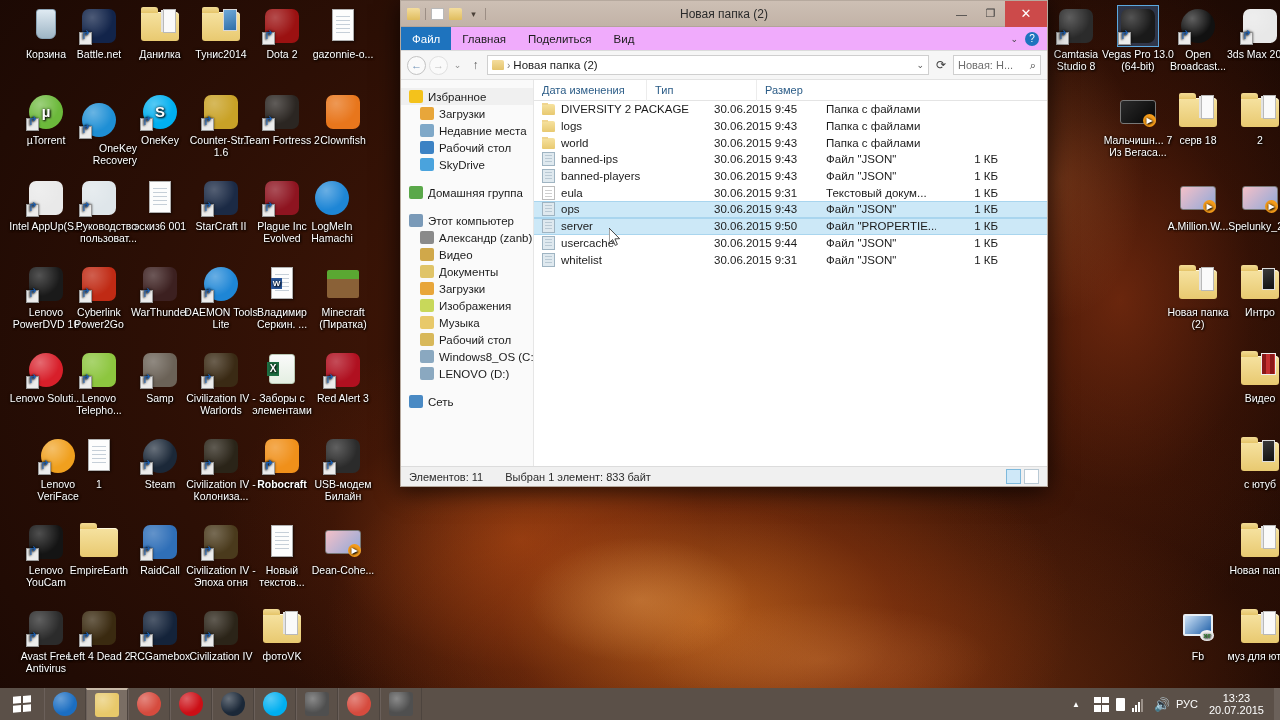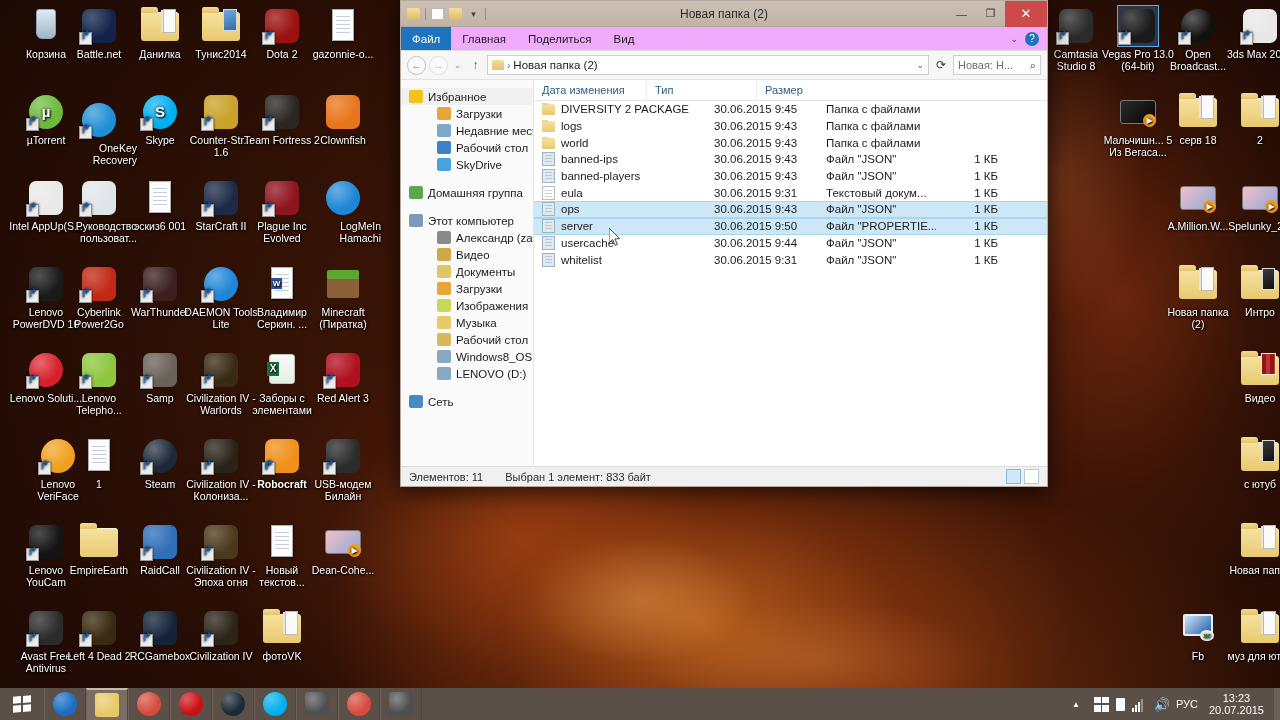--- a/index.html
+++ b/index.html
@@ -192,21 +192,21 @@
   .searchbox .mag { margin-left:auto; font-size:11px; color:#3a3a3a; }
 
   .body { flex:1; display:flex; background:#fff; overflow:hidden; border-top:1px solid #e2e2e2;}
   .navpane {
     width:133px; background:#fafafa; border-right:1px solid #e6e6e6;
     padding:8px 0 0 0; overflow:hidden; font-size:11.5px; color:#1b1b1b;
   }
   .nv { display:flex; align-items:center; gap:5px; height:17px; padding-left:8px; cursor:pointer; white-space:nowrap; }
   .nv.root { font-weight:normal; }
   .nv.root.sel { background:#f0f0f0; }
-  .nv.child { padding-left:36px; }
+  .nv.child { padding-left:19px; }
   .nv .ni { width:14px; height:13px; position:relative; flex:none; }
   .nvgap { height:11px; }
 
   .filepane { flex:1; display:flex; flex-direction:column; overflow:hidden; }
   .colhdr {
     height:21px; display:flex; align-items:center; font-size:11px; color:#2b5c87;
     border-bottom:1px solid #e4e4e4; background:#fff; position:relative;
   }
   .ch { padding-left:8px; position:relative; height:21px; display:flex; align-items:center; }
   .ch + .ch { border-left:1px solid #ececec; }
@@ -299,21 +299,21 @@
         <span class="shortcut"></span>
       </span>
       <span class="lbl">OneKey Recovery</span>
     </div>
     <div class="icon-cell" style="left: 122px; top: 92px;">
       <span class="glyph">
         <span class="ic-circle" style="background:radial-gradient(circle at 33% 28%, #ffffff55, transparent 58%), #00aff0;"></span>
         <span class="ic-txt">S</span>
         <span class="shortcut"></span>
       </span>
-      <span class="lbl">Skype</span>
+      <span class="lbl">OneKey</span>
     </div>
     <div class="icon-cell" style="left: 183px; top: 92px;">
       <span class="glyph">
         <span class="ic-rounded" style="background:radial-gradient(circle at 30% 25%, #ffffff40, transparent 60%), #c9a227;"></span>
         <span class="shortcut"></span>
       </span>
       <span class="lbl">Counter-Str... 1.6</span>
     </div>
     <div class="icon-cell" style="left: 244px; top: 92px;">
       <span class="glyph">
@@ -355,21 +355,21 @@
       </span>
       <span class="lbl">StarCraft II</span>
     </div>
     <div class="icon-cell" style="left: 244px; top: 178px;">
       <span class="glyph">
         <span class="ic-rounded" style="background:radial-gradient(circle at 30% 25%, #ffffff40, transparent 60%), #8e1420;"></span>
         <span class="shortcut"></span>
       </span>
       <span class="lbl">Plague Inc Evolved</span>
     </div>
-    <div class="icon-cell" style="left: 305px; top: 178px; text-align: right;">
+    <div class="icon-cell" style="left: 294px; top: 178px;">
       <span class="glyph">
         <span class="ic-circle" style="background:radial-gradient(circle at 33% 28%, #ffffff55, transparent 58%), #1e86d6;"></span>
       </span>
       <span class="lbl">LogMeIn Hamachi</span>
     </div>
     <div class="icon-cell" style="left: 8px; top: 264px;">
       <span class="glyph">
         <span class="ic-rounded" style="background:radial-gradient(circle at 30% 25%, #ffffff40, transparent 60%), #1a1a1a;"></span>
         <span class="shortcut"></span>
       </span>
@@ -596,21 +596,21 @@
         <span class="ic-rounded" style="background:radial-gradient(circle at 30% 25%, #ffffff40, transparent 60%), #e8e8e8;"></span>
         <span class="shortcut"></span>
       </span>
       <span class="lbl">3ds Max 2015</span>
     </div>
     <div class="icon-cell" style="left: 1100px; top: 92px;">
       <span class="glyph">
         <span class="ic" style="position:absolute;left:2px;top:8px;width:36px;height:24px;background:linear-gradient(135deg,#2a2a2a,#050505);border:1px solid #777;"></span>
         <span style="position:absolute;right:2px;bottom:5px;width:13px;height:13px;border-radius:50%;background:#f59c1a;color:#fff;font-size:8px;text-align:center;line-height:13px;">▶</span>
       </span>
-      <span class="lbl">Мальчишн... 5 Из Вегаса...</span>
+      <span class="lbl">Мальчишн... 7 Из Вегаса...</span>
     </div>
     <div class="icon-cell" style="left: 1160px; top: 92px;">
       <span class="glyph">
         <span class="ic-folder">
           <span class="doc"></span>
         </span>
       </span>
       <span class="lbl">серв 18</span>
     </div>
     <div class="icon-cell" style="left: 1222px; top: 92px;">

